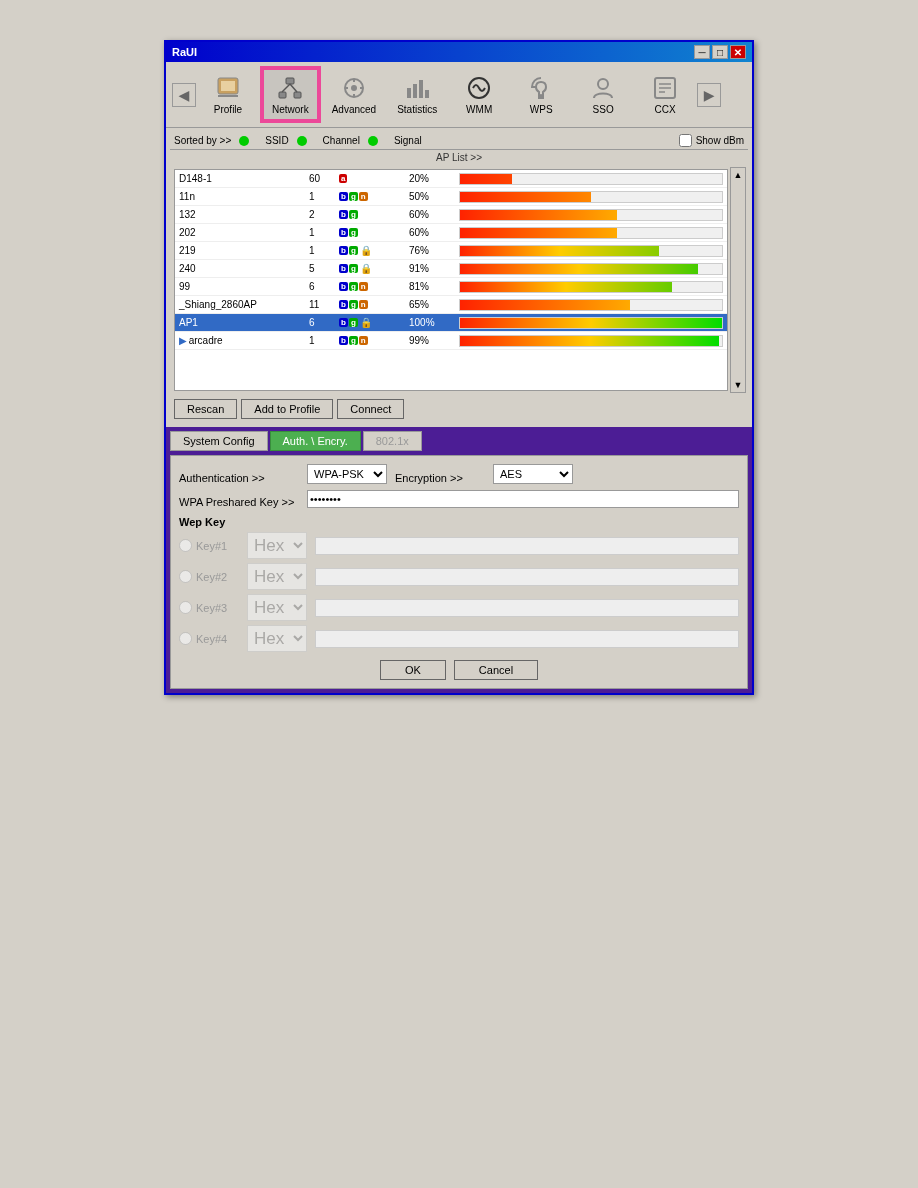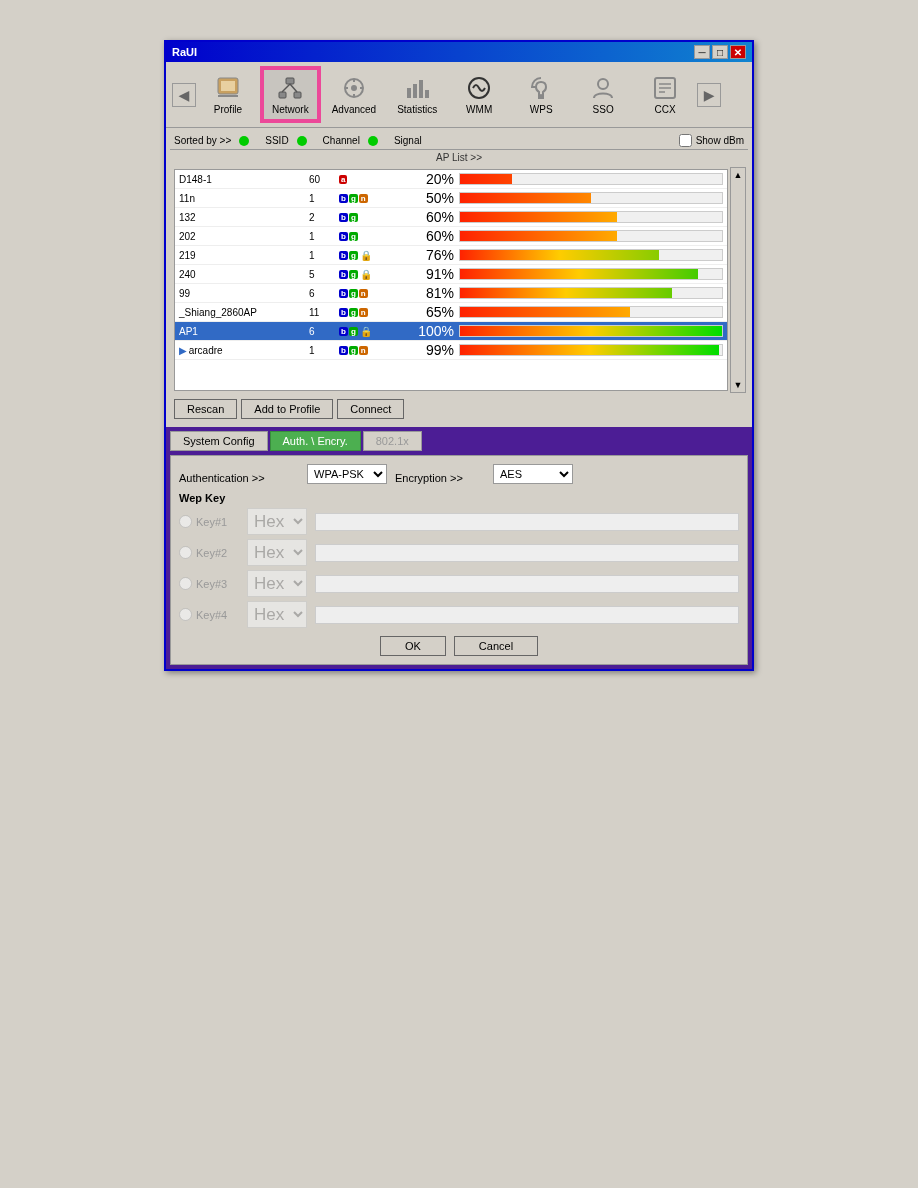--- a/index.html
+++ b/index.html
@@ -153,21 +153,21 @@
       font-size: 8px;
       font-weight: bold;
       padding: 0 2px;
       border-radius: 2px;
       color: white;
     }
     .badge-b { background: #0000cc; }
     .badge-g { background: #00aa00; }
     .badge-n { background: #cc6600; }
     .badge-a { background: #cc0000; }
-    .ap-pct { font-size: 14px; text-align: right; padding-right: 5px; }
+    .ap-pct { font-size: 10px; padding-right: 5px; }
     .signal-container { display: flex; align-items: center; }
     .signal-bar-wrapper { flex: 1; height: 12px; background: #f0f0f0; border: 1px solid #ccc; }
     .signal-bar {
       height: 100%;
       background: linear-gradient(to right, #ff0000, #ffaa00, #00cc00);
     }
     .lock-icon { font-size: 10px; margin-left: 2px; }
 
     
     .ap-buttons {
@@ -609,20 +609,24 @@
       <span class="config-label">Authentication &gt;&gt;</span>
       <select class="config-select">
         <option>WPA-PSK</option>
       </select>
       <span class="config-label" style="min-width:90px;">Encryption &gt;&gt;</span>
       <select class="config-select">
         <option>AES</option>
       </select>
     </div>
 
+    <div class="config-row">
+      <span class="config-label">WPA Preshared Key &gt;&gt;</span>
+      <input type="password" class="config-input" value="••••••••" style="">
+    </div>
 
     <div class="wep-section-title">Wep Key</div>
 
     <div class="wep-row">
       <div class="wep-radio">
         <input type="radio" disabled="" style="">
         <span>Key#1</span>
       </div>
       <select class="wep-select" disabled=""><option>Hex</option></select>
       <input type="text" class="wep-input" disabled="" style="">

